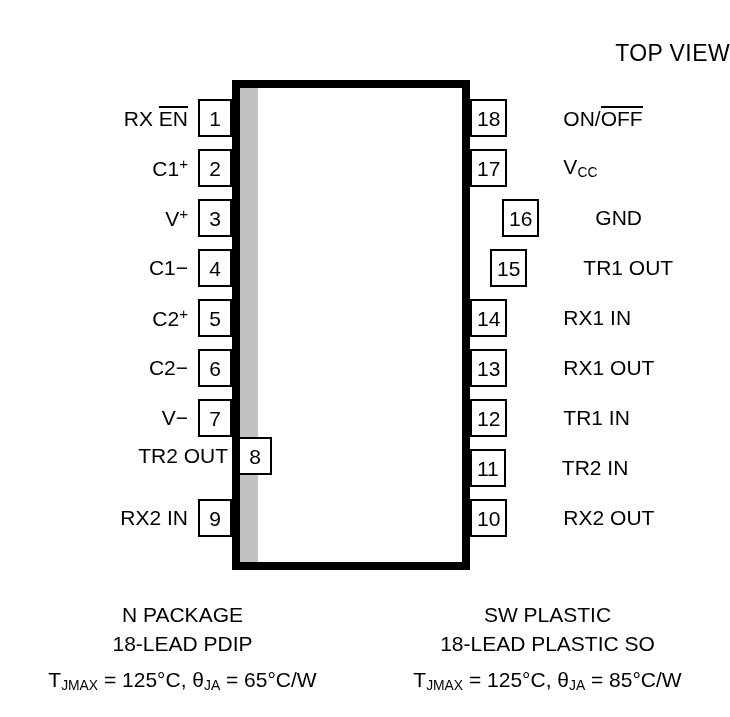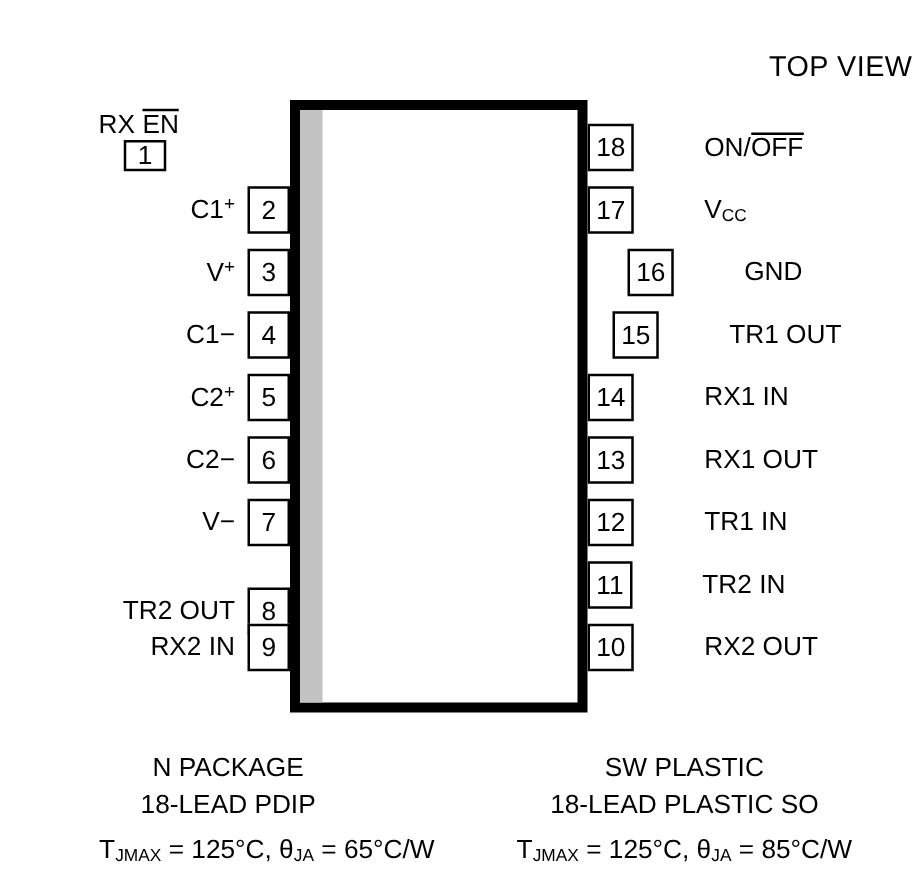--- a/index.html
+++ b/index.html
@@ -109,34 +109,34 @@
   #caption-right { left: 365px; }
 
   .thermal {
     position: absolute;
     top: 668px;
     width: 365px;
     text-align: center;
     font-size: 21px;
     white-space: nowrap;
   }
-  #thermal-left  { left: 0px; padding-left: 31px; }
+  #thermal-left  { left: 0px; }
   #thermal-right { left: 365px; }
 </style>
 </head>
 <body>
 
 <div id="top-view-title">TOP VIEW</div>
 
 <div id="package-body">
   <div id="notch-bar"></div>
 </div>
 
 <div id="pins-left-group">
-    <div class="pin-row left" style="top: 99px; flex-direction: column;">
+    <div class="pin-row left" style="top: 99px;">
       <span class="pin-label">RX <span class="ovl">EN</span></span>
       <div class="pin-box">1</div>
     </div>
     <div class="pin-row left" style="top: 149px;">
       <span class="pin-label">C1<span class="sup">+</span></span>
       <div class="pin-box">2</div>
     </div>
     <div class="pin-row left" style="top: 199px;">
       <span class="pin-label">V<span class="sup">+</span></span>
       <div class="pin-box">3</div>
@@ -150,21 +150,21 @@
       <div class="pin-box">5</div>
     </div>
     <div class="pin-row left" style="top: 349px;">
       <span class="pin-label">C2<span class="minus">−</span></span>
       <div class="pin-box">6</div>
     </div>
     <div class="pin-row left" style="top: 399px;">
       <span class="pin-label">V<span class="minus">−</span></span>
       <div class="pin-box">7</div>
     </div>
-    <div class="pin-row left" style="top: 470px;">
+    <div class="pin-row left" style="top: 437px; margin-left: 40px;">
       <span class="pin-label">TR2 OUT</span>
       <div class="pin-box">8</div>
     </div>
     <div class="pin-row left" style="top: 499px;">
       <span class="pin-label">RX2 IN</span>
       <div class="pin-box">9</div>
     </div>
   </div>
 <div id="pins-right-group">
     <div class="pin-row right" style="top: 99px;">

